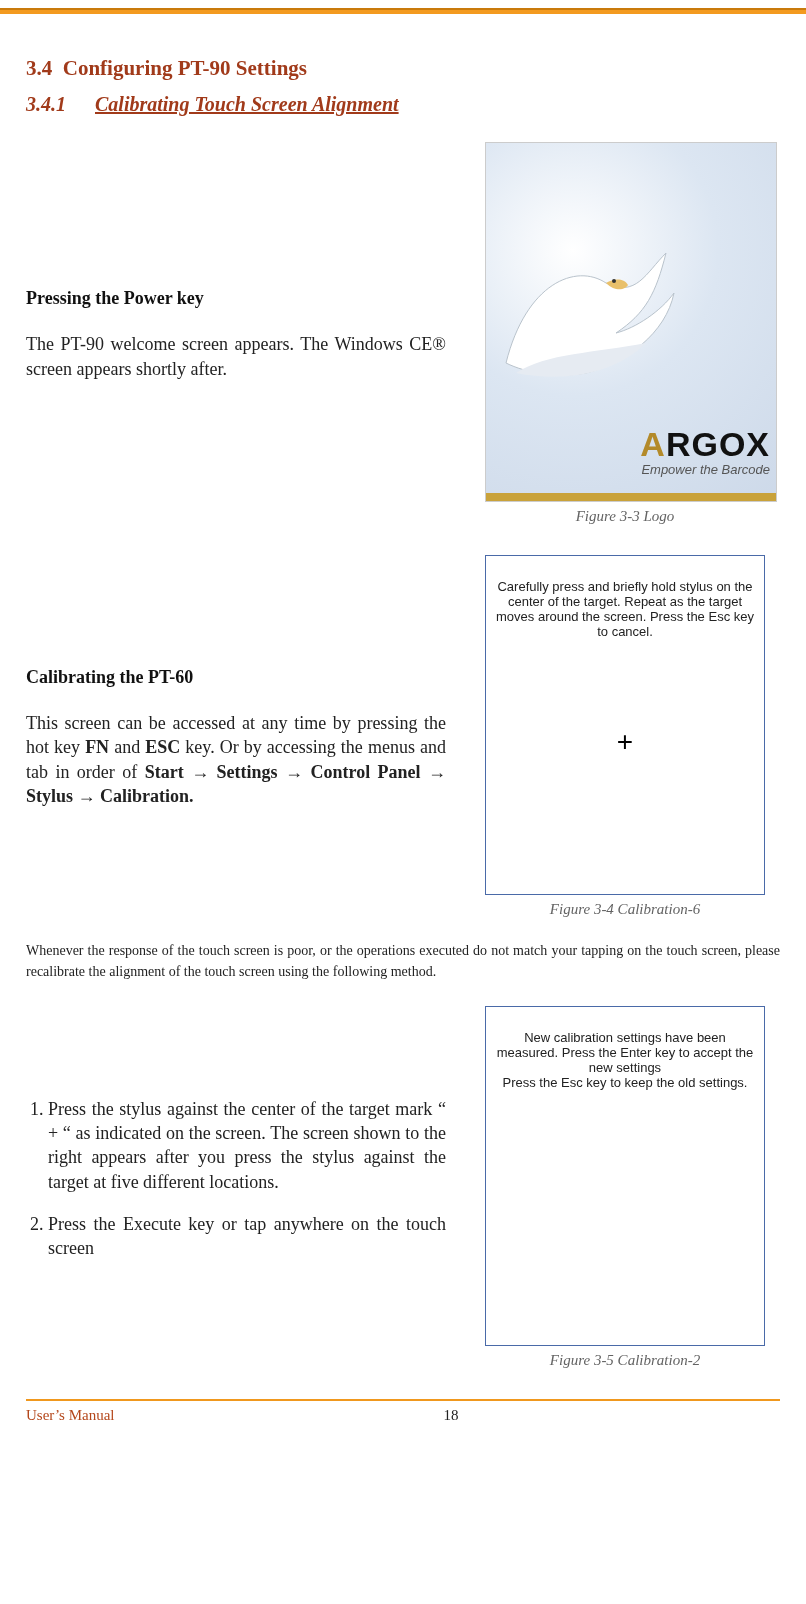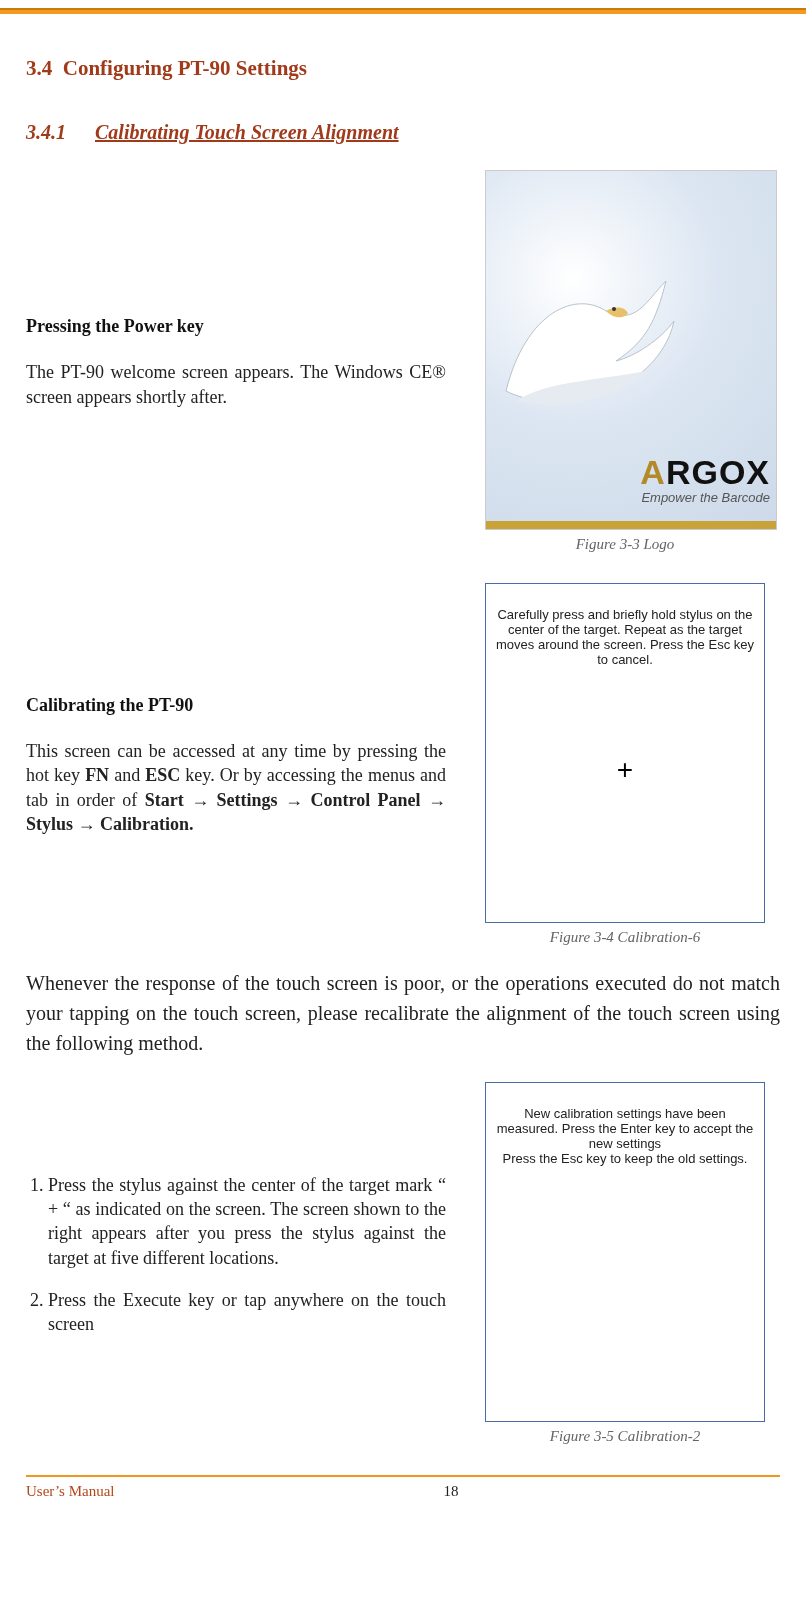--- a/index.html
+++ b/index.html
@@ -1,20 +1,20 @@
 <!DOCTYPE html>
 <html><head>
 <meta charset="utf-8">
 <style>
   * { box-sizing: border-box; margin: 0; padding: 0; }
   html, body { width: 806px; background: #fff; font-family: "Times New Roman", Times, serif; color: #222; }
   .page { width: 806px; padding: 0 0 20px 0; position: relative; }
   .top-rule { height: 6px; background: #f39a1f; margin: 8px 0 0 0; border-top: 2px solid #c97a0c; }
   .content { padding: 32px 26px 0 26px; }
-  .h-section { color: #a13a1a; font-weight: bold; font-size: 21px; margin: 10px 0 40px 0; font-family: "Times New Roman", serif; }
+  .h-section { color: #a13a1a; font-weight: bold; font-size: 21px; margin: 10px 0 12px 0; font-family: "Times New Roman", serif; }
   .h-sub { color: #a13a1a; font-style: italic; font-size: 20px; margin: 0 0 26px 0; }
   .h-sub .num { display: inline-block; width: 64px; text-decoration: none; }
   .h-sub .title { text-decoration: underline; }
   .h4 { font-weight: bold; font-size: 18px; margin: 0 0 22px 0; color: #111; }
   .row { display: flex; align-items: center; gap: 24px; }
   .col-text { flex: 0 0 420px; font-size: 18px; line-height: 1.35; color: #222; }
   .col-text.justify { text-align: justify; }
   .col-fig { flex: 1; display: flex; flex-direction: column; align-items: center; }
   .fig-caption { font-style: italic; color: #636363; font-size: 15px; margin-top: 6px; text-align: center; }
   .fig-box { width: 280px; border: 1px solid #4a6aa8; background: #fff; padding: 21px 6px; font-family: Arial, sans-serif; font-size: 13px; text-align: center; position: relative; }
@@ -22,21 +22,21 @@
   .fig-box.med { height: 340px; }
   .crosshair { position: absolute; left: 50%; top: 55%; transform: translate(-50%,-50%); font-size: 28px; font-family: Arial, sans-serif; color: #000; }
   .logo-box { width: 292px; height: 360px; border: 1px solid #ccc; background: linear-gradient(180deg,#eaf2fb 0%, #ffffff 25%, #f2f6fb 55%, #e8eef6 100%); position: relative; overflow: hidden; margin-left: 12px; }
   .logo-sky { position:absolute; inset:0; background: radial-gradient(circle at 30% 30%, #ffffff 0%, #dce6f2 45%, #cdd9e9 100%); }
   .eagle { position:absolute; left:10px; top:80px; width:180px; height:160px; }
   .logo-text { position:absolute; right:6px; bottom:24px; text-align:right; font-family: Arial Black, Arial, sans-serif; }
   .logo-rg { font-size: 34px; font-weight: 900; letter-spacing: 1px; color:#111; }
   .logo-a { color:#b38a2a; }
   .logo-tag { font-size: 13px; font-style: italic; color:#555; display:block; margin-top:-2px; }
   .logo-bar { position:absolute; left:0; right:0; bottom:0; height:8px; background:#c9a23a; }
-  .para { font-size: 20px; line-height: 1.5; margin: 22px 0 24px 0; text-align: justify; }
+  .para { font-size: 14px; line-height: 1.5; margin: 22px 0 24px 0; text-align: justify; }
   ol.steps { font-size: 18px; line-height: 1.35; padding-left: 22px; }
   ol.steps li { margin-bottom: 18px; text-align: justify; }
   .btm-rule { height: 2px; background: #f0981e; margin: 0 26px; }
   .footer { display:flex; justify-content: space-between; padding: 6px 26px 0 26px; font-size: 15px; }
   .footer-left { color: #b4461a; }
   .footer-center { position:absolute; left:50%; transform:translateX(-50%); color:#222;margin-left:48px; }
   .sp { height: 30px; }
   .bold { font-weight: bold; }
   .arrow { font-family: Arial, sans-serif; }
 </style>
@@ -79,21 +79,21 @@
           <div class="logo-bar"></div>
         </div>
         <div class="fig-caption">Figure 3-3 Logo</div>
       </div>
     </div>
 
     <div class="sp"></div>
 
     <div class="row">
       <div class="col-text justify">
-        <div class="h4">Calibrating the PT-90</div>
+        <div class="h4">Calibrating the PT-60</div>
         <div>
           <span>This screen can be accessed at any time by pressing the hot key </span><span class="bold">FN</span><span> and </span><span class="bold">ESC</span><span> key. Or by accessing the menus and tab in order of  </span><span class="bold">Start</span>
           <span class="arrow">→</span>
           <span class="bold">Settings</span>
           <span class="arrow">→</span>
           <span class="bold">Control Panel</span>
           <span class="arrow">→</span>
           <span class="bold">Stylus</span>
           <span class="arrow">→</span>
           <span class="bold">Calibration.</span>

